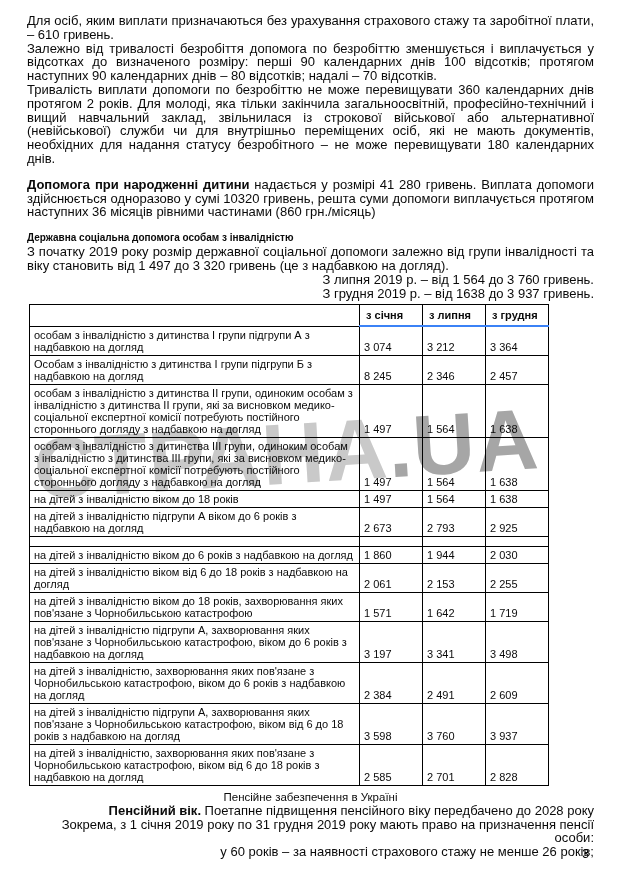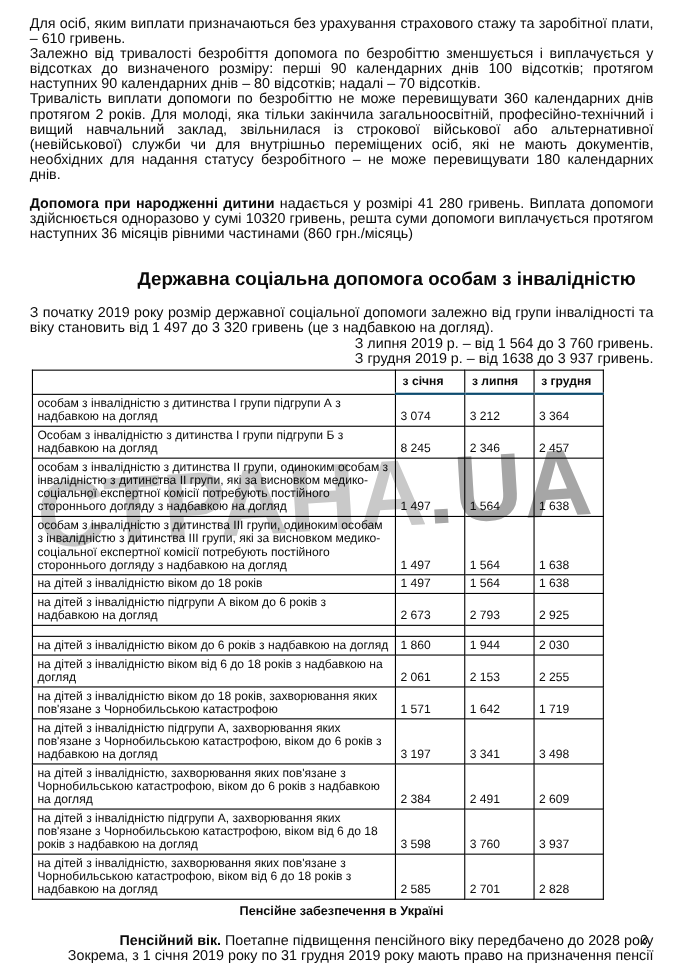--- a/index.html
+++ b/index.html
@@ -27,46 +27,46 @@
   .wm-suffix{color:#a6a6a6;}
   .content{
     position:absolute;inset:0;
     padding:14px 24px 0 27px;
     z-index:1;
   }
   p{margin:0;font-size:13px;line-height:13.8px;text-align:justify;}
   .line{text-align:right;}
   .gap{height:12px;}
   b,.bold{font-weight:bold;}
-  .section-heading{font-size:17px;line-height:14px;font-weight:bold;text-align:right;margin:16px;}
+  .section-heading{font-size:10px;line-height:14px;font-weight:bold;text-align:left;margin:0;}
   table.benefits{
     border-collapse:collapse;
     table-layout:fixed;
     width:519px;
     margin:4px 0 0 2px;
     background:transparent;
   }
   table.benefits col.c-desc{width:330px;}
   table.benefits col.c-num{width:63px;}
   table.benefits th,table.benefits td{
     border:1px solid #000;
     font-size:11px;
     line-height:12px;
     padding:2px 4px 2px 4px;
     vertical-align:bottom;
     text-align:left;
     background:transparent;
     word-wrap:break-word;
   }
-  table.benefits th{font-weight:bold;padding:4px 4px 4px 6px;border-bottom:2px solid #0c4a6e;}
+  table.benefits th{font-weight:bold;padding:4px 4px 4px 6px;border-bottom:2px solid #3b82f6;}
   table.benefits th.desc-head{border-bottom:1px solid #000;}
   tr.spacer-row td{height:9px;padding:0;}
   .pension-heading{
-    font-size:11.5px;line-height:14px;font-weight:bold;
-    text-align:center;margin:4px 0 12px 0;
+    font-size:11.5px;line-height:14px;font-weight:normal;
+    text-align:center;margin:4px 0 0 0;
   }
   .pagenum{
     position:absolute;
     right:29px;bottom:15px;
     font-size:12px;
     z-index:1;
   }
 </style>
 </head>
 <body>

